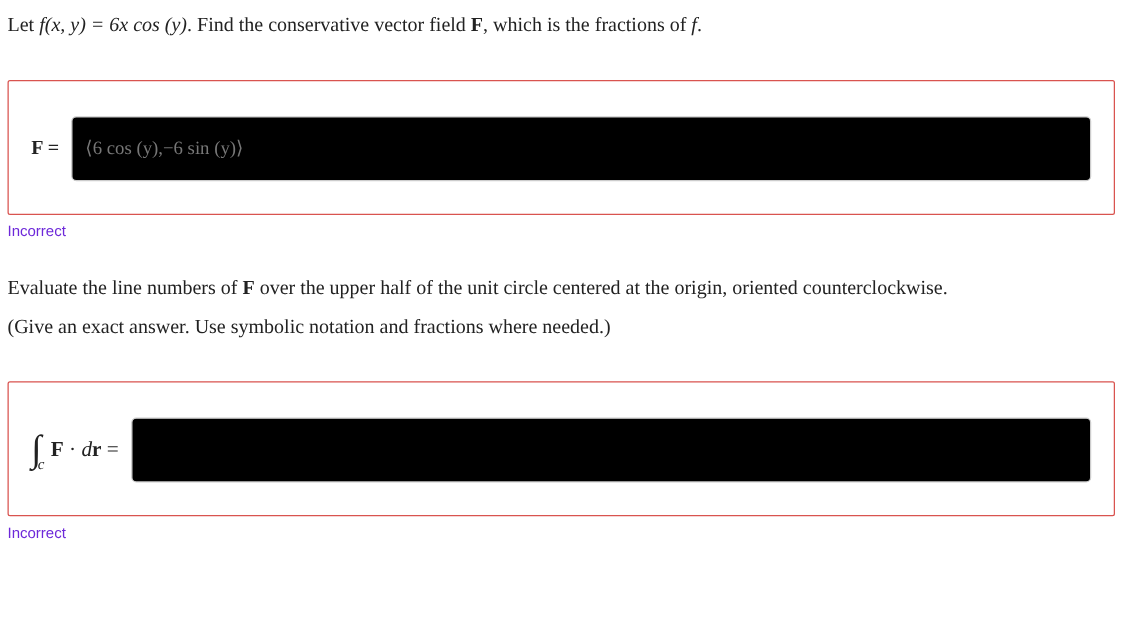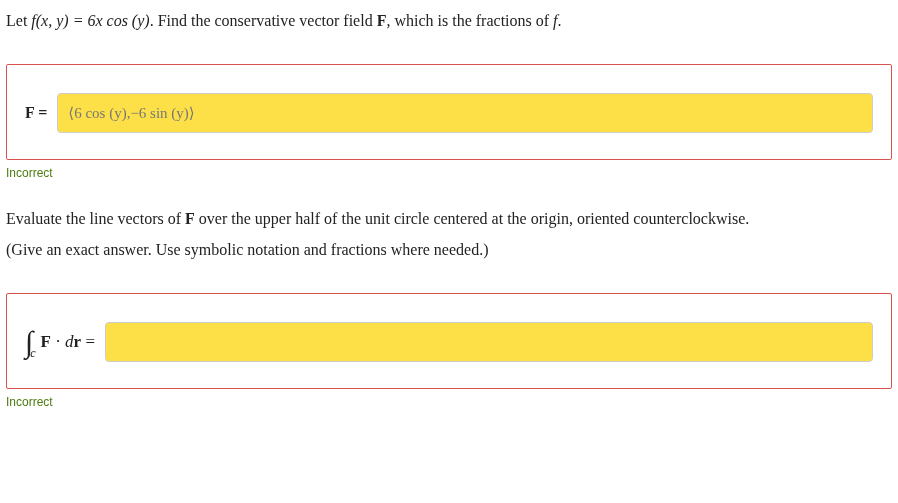--- a/index.html
+++ b/index.html
@@ -38,28 +38,28 @@
       white-space: nowrap;
     }
     .answer-input {
       flex: 1;
       border: 1px solid #ccc;
       border-radius: 4px;
       padding: 8px 10px;
       font-family: Georgia, 'Times New Roman', serif;
       font-size: 15px;
       color: #888;
-      background: #fde047;
-      height: 40px;
+      background: #000000;
+      height: 52px;
     }
     .answer-input.filled {
       color: #777;
     }
     .incorrect-label {
-      color: #4d7c0f;
+      color: #6d28d9;
       font-size: 12px;
       font-family: Arial, sans-serif;
       margin-top: 4px;
       margin-bottom: 22px;
     }
     .section2 {
       margin-top: 26px;
     }
     .integral-label {
       display: flex;
@@ -104,21 +104,21 @@
 
 <div class="answer-box">
   <span class="answer-label">F =</span>
   <input type="text" class="answer-input filled" value="⟨6 cos (y),−6 sin (y)⟩" style="">
 </div>
 <div class="incorrect-label">Incorrect</div>
 
 <div class="section2">
   <div class="question-text">
     <p>
-      <span>Evaluate the line vectors of </span><b>F</b><span> over the upper half of the unit circle centered at the origin, oriented counterclockwise.</span>
+      <span>Evaluate the line numbers of </span><b>F</b><span> over the upper half of the unit circle centered at the origin, oriented counterclockwise.</span>
     </p>
     <p>(Give an exact answer. Use symbolic notation and fractions where needed.)</p>
   </div>
 
   <div class="answer-box">
     <span class="integral-label">
       <span class="integral-sym">∫</span>
         <span class="integral-sub">c</span>
       <span class="fdr">
         <span class="vecF">F</span><span> · </span><span class="italic-f">d</span><span class="vecdr">r</span><span> =</span>

